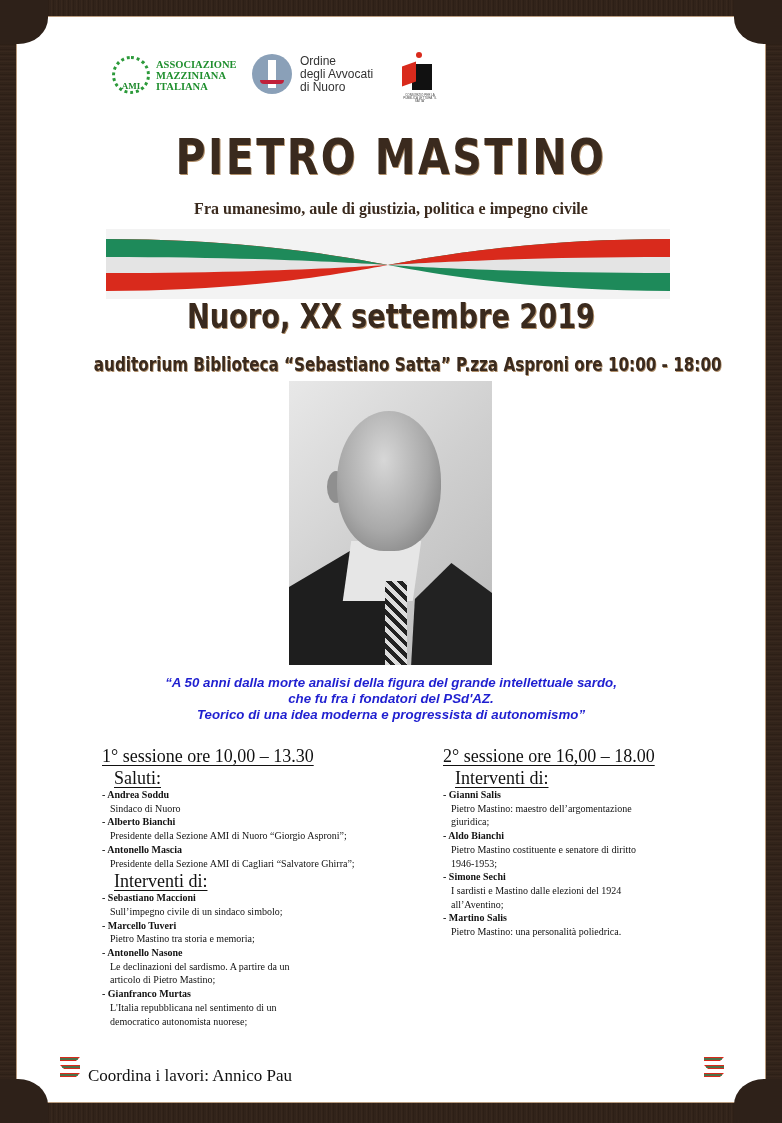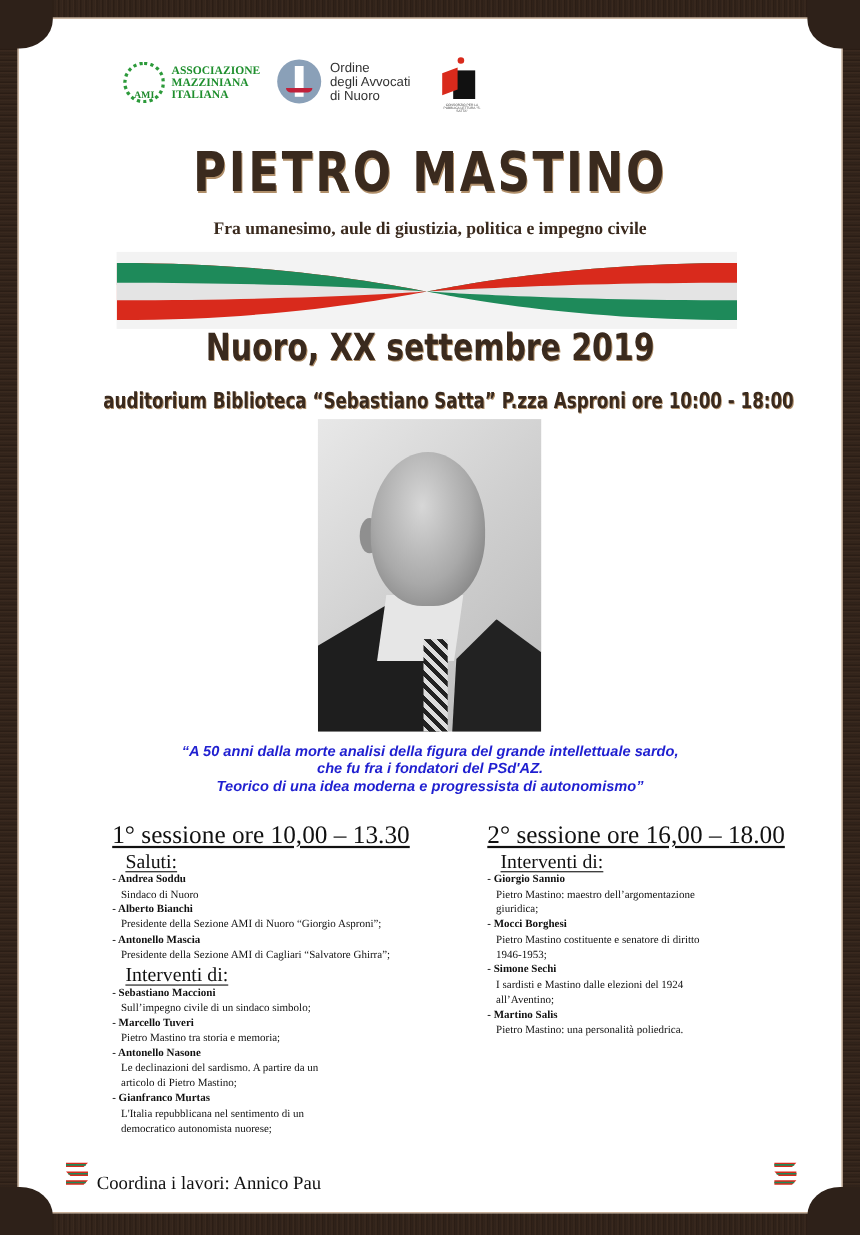--- a/index.html
+++ b/index.html
@@ -46,21 +46,21 @@
   .portrait .collar { position:absolute; left:58px; top:160px; width:70px; height:60px; background:#e6e6e6; transform:skewX(-8deg); }
   .portrait .tie { position:absolute; left:96px; top:200px; width:22px; height:90px; background:repeating-linear-gradient(45deg,#222 0 4px,#ddd 4px 8px); }
   .portrait .suit { position:absolute; left:0; top:170px; width:203px; height:120px; background:#1e1e1e; clip-path:polygon(0 30%,30% 0,48% 40%,55% 100%,0 100%); }
   .portrait .suit2 { position:absolute; left:0; top:170px; width:203px; height:120px; background:#222; clip-path:polygon(60% 100%,62% 40%,80% 10%,100% 35%,100% 100%); }
 
   .quote { position:absolute; top:675px; left:0; width:782px; text-align:center; font-family:"Liberation Sans", sans-serif; font-weight:bold; font-size:13.3px; line-height:16px; color:#1f1fd0;font-style:italic; }
 
   .session { position:absolute; font-family:"Liberation Serif", serif; color:#111; }
   .session1 { top:746px; left:102px; width:330px; }
   .session2 { top:746px; left:433px; width:290px;margin-left:10px; }
-  .session-title { font-size:23px; text-decoration:underline; text-underline-offset:3px; margin:0 0 2px 0; }
+  .session-title { font-size:18px; text-decoration:underline; text-underline-offset:3px; margin:0 0 2px 0; }
   .section-title { font-size:18px; text-decoration:underline; text-underline-offset:3px; margin:0 0 0 12px; line-height:19px; }
   .speaker { font-size:10px; line-height:13.7px; }
   .speaker .name { font-weight:bold; }
   .speaker .role { padding-left:8px; }
 
   .coord { position:absolute; top:1066px; left:88px; font-family:"Liberation Serif", serif; font-size:17px; color:#111; }
   .deco { position:absolute; width:28px; height:28px; }
   .deco-left { top:1053px; left:56px; }
   .deco-right { top:1053px; left:700px; }
 </style>
@@ -170,26 +170,26 @@
     <div class="name">- Gianfranco Murtas</div>
     <div class="role">L'Italia repubblicana nel sentimento di un</div>
     <div class="role">democratico autonomista nuorese;</div>
   </div>
 </div>
 
 <div class="session session2">
   <div class="session-title">2° sessione ore 16,00 – 18.00</div>
   <div class="section-title">Interventi di:</div>
   <div class="speaker">
-    <div class="name">- Giorgio Sannio</div>
+    <div class="name">- Gianni Salis</div>
     <div class="role">Pietro Mastino: maestro dell’argomentazione</div>
     <div class="role">giuridica;</div>
   </div>
   <div class="speaker">
-    <div class="name">- Mocci Borghesi</div>
+    <div class="name">- Aldo Bianchi</div>
     <div class="role">Pietro Mastino costituente e senatore di diritto</div>
     <div class="role">1946-1953;</div>
   </div>
   <div class="speaker">
     <div class="name">- Simone Sechi</div>
     <div class="role">I sardisti e Mastino dalle elezioni del 1924</div>
     <div class="role">all’Aventino;</div>
   </div>
   <div class="speaker">
     <div class="name">- Martino Salis</div>

